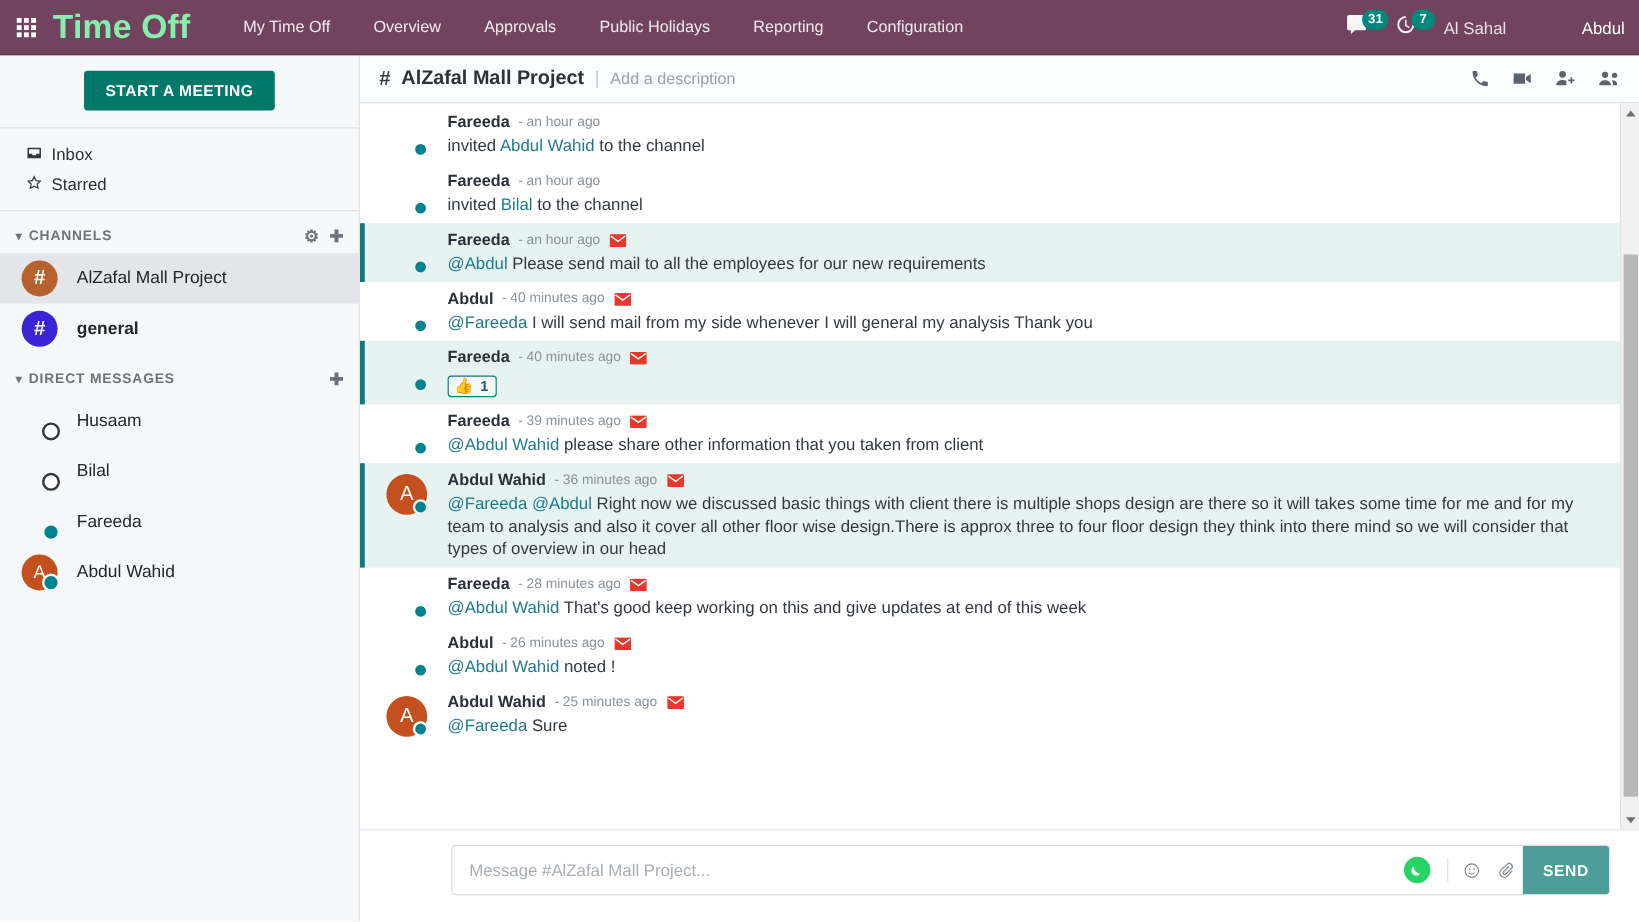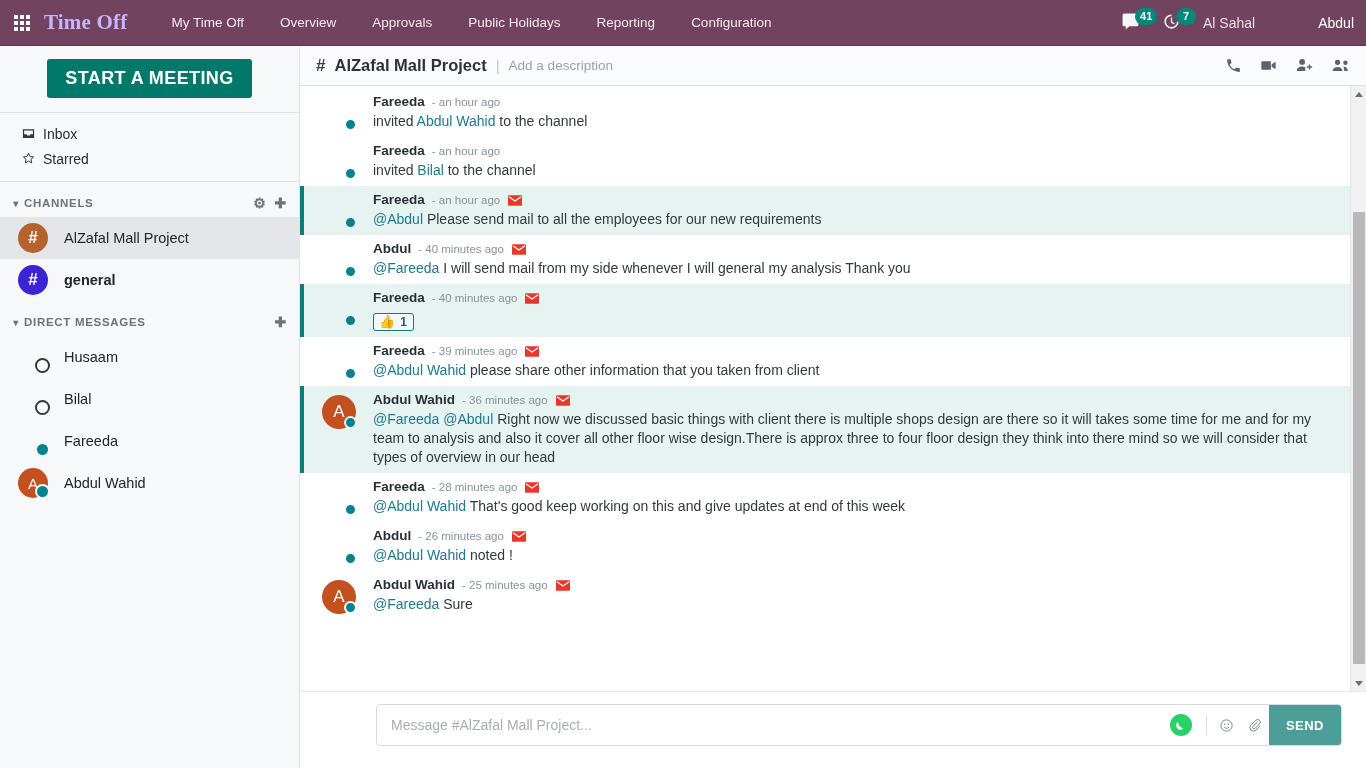--- a/index.html
+++ b/index.html
@@ -25,22 +25,22 @@
     cursor: pointer;
   }
   .apps-grid .dots {
     display: grid;
     grid-template-columns: repeat(3, 4px);
     grid-template-rows: repeat(3, 4px);
     gap: 2px;
   }
   .apps-grid .dots i { background: #ffffff; display: block; width: 4px; height: 4px; }
   .brand {
-    font-size: 21px; font-weight: 700; letter-spacing: .2px;
-    color: #c4b5fd; margin-right: 26px; white-space: nowrap; font-family: Liberation Serif, serif;
+    font-size: 28px; font-weight: 700; letter-spacing: .2px;
+    color: #86efac; margin-right: 26px; white-space: nowrap;
   }
   .nav-links { display: flex; align-items: center; height: 46px; }
   .nav-links .nav-item {
     font-size: 13.5px; color: #f2e9ef; padding: 0 18px;
     height: 46px; line-height: 46px; cursor: pointer; white-space: nowrap;
   }
 
   .nav-right {
     position: absolute; right: 0; top: 0; height: 46px;
     display: flex; align-items: center; padding-right: 12px;
@@ -81,21 +81,21 @@
     overflow: hidden;
   }
   .meeting-zone {
     padding: 13px 0 14px 0;
     display: flex; justify-content: center;
     border-bottom: 1px solid #dfe2e6;
   }
   .btn-meeting {
     background: #00796b; color: #ffffff;
     border: none; border-radius: 3px;
-    font-size: 18px; font-weight: 700; letter-spacing: .4px;
+    font-size: 13px; font-weight: 700; letter-spacing: .4px;
     padding: 9px 18px; cursor: pointer;
     font-family: "Liberation Sans", sans-serif;
   }
   .nav-section {
     padding: 8px 0 10px 0;
     border-bottom: 1px solid #dfe2e6;
   }
   .snav-item {
     display: flex; align-items: center;
     height: 25px; padding: 0 0 0 21px;
@@ -314,21 +314,21 @@
     <div class="nav-item">Configuration</div>
   </div>
 
   <div class="nav-right">
     <div class="nav-badge-wrap">
       <span>
         <svg width="19" height="19" viewBox="0 0 24 24">
             <path d="M20 2H4a2 2 0 0 0-2 2v12a2 2 0 0 0 2 2h2v4l4.5-4H20a2 2 0 0 0 2-2V4a2 2 0 0 0-2-2z"></path>
           </svg>
       </span>
-      <span class="nav-badge">41</span>
+      <span class="nav-badge">31</span>
     </div>
     <div class="nav-badge-wrap">
       <span>
         <svg width="19" height="19" viewBox="0 0 24 24">
             <path d="M12 3a9 9 0 1 0 9 9h-2a7 7 0 1 1-7-7V3z"></path>
             <path d="M11.2 7h1.6v5.4l3.4 2-0.8 1.4-4.2-2.5V7z"></path>
           </svg>
       </span>
       <span class="nav-badge">7</span>
     </div>

